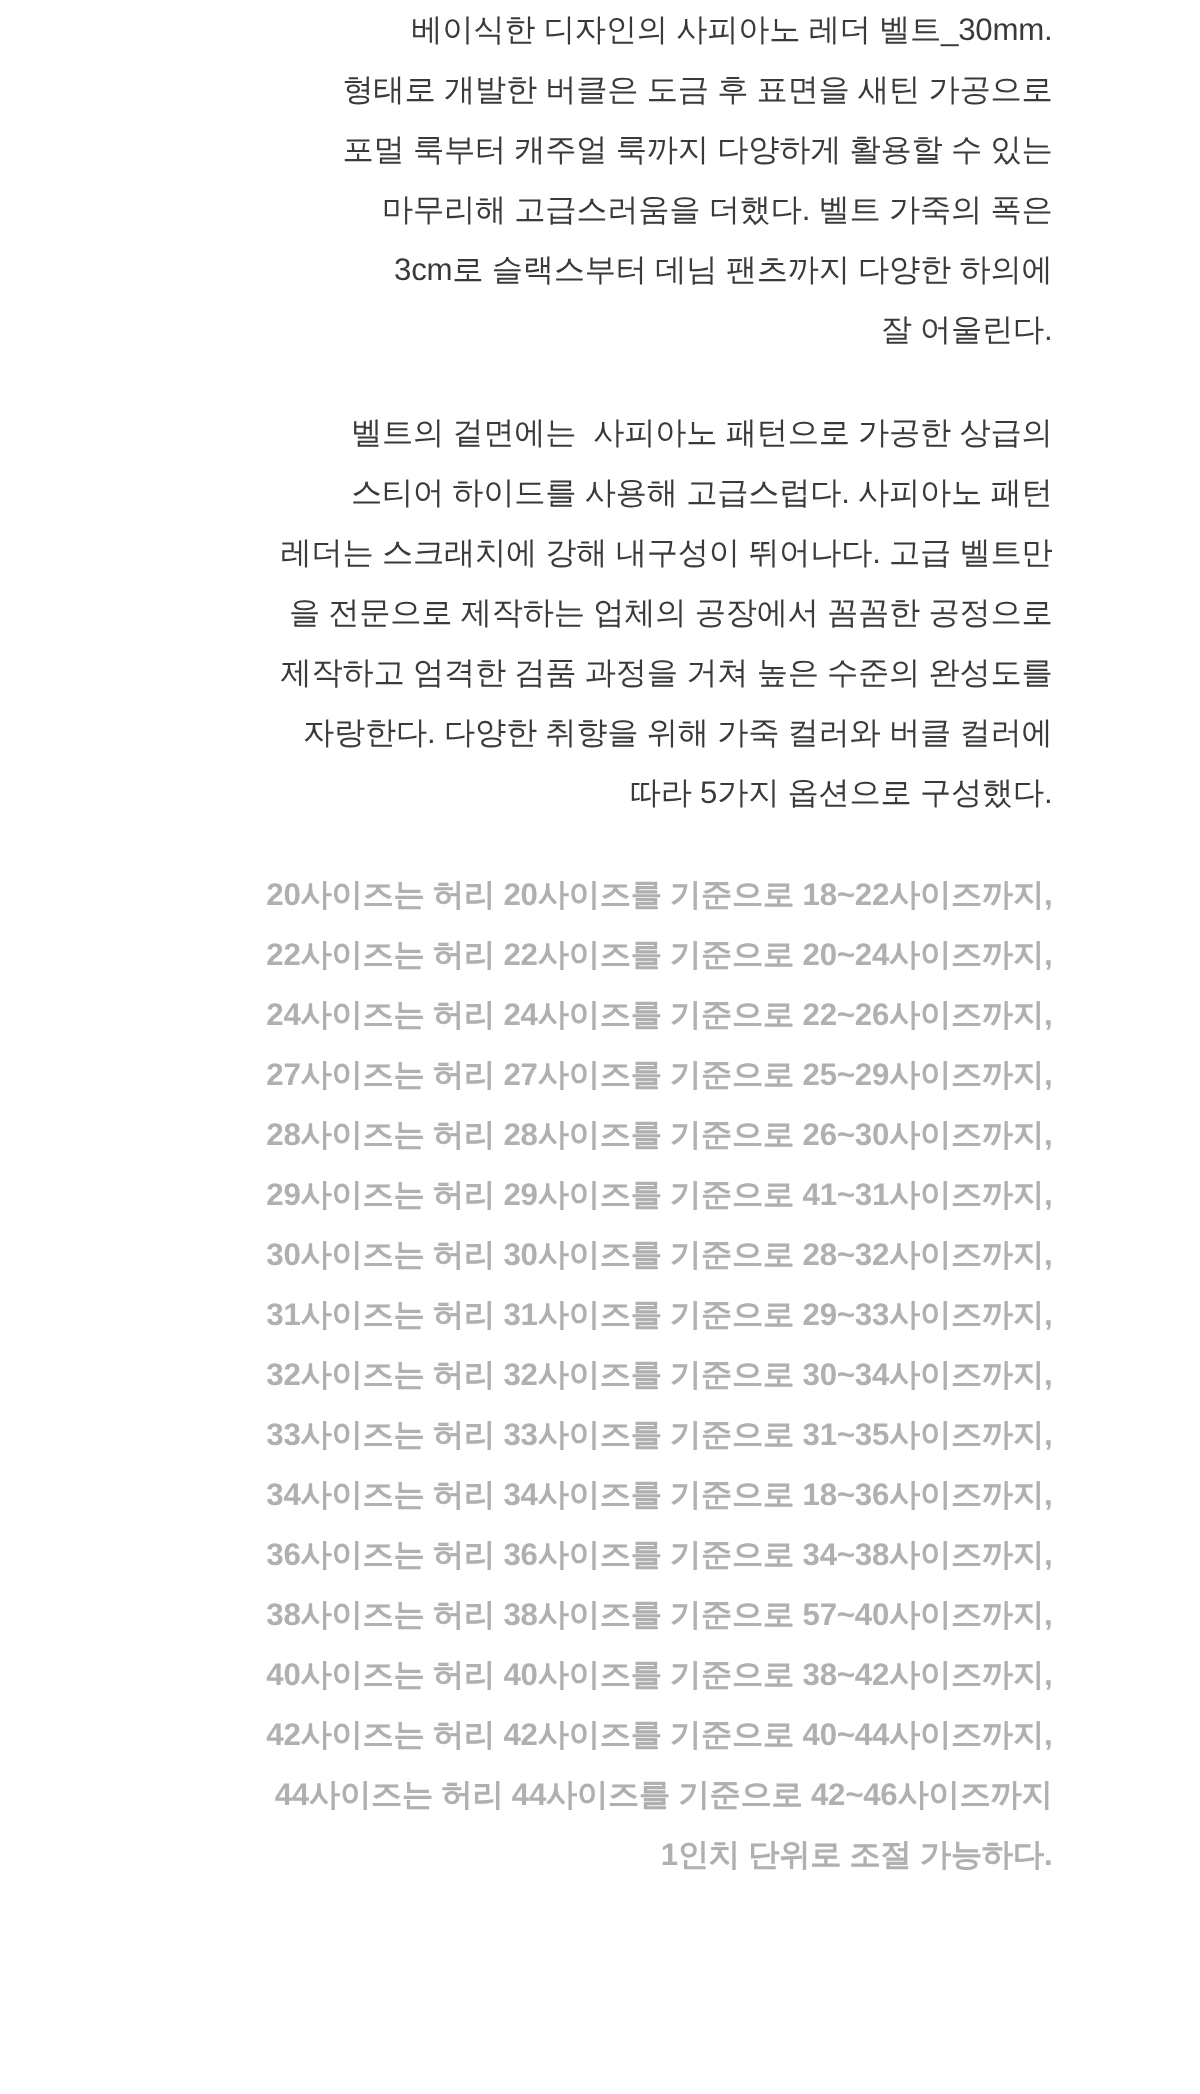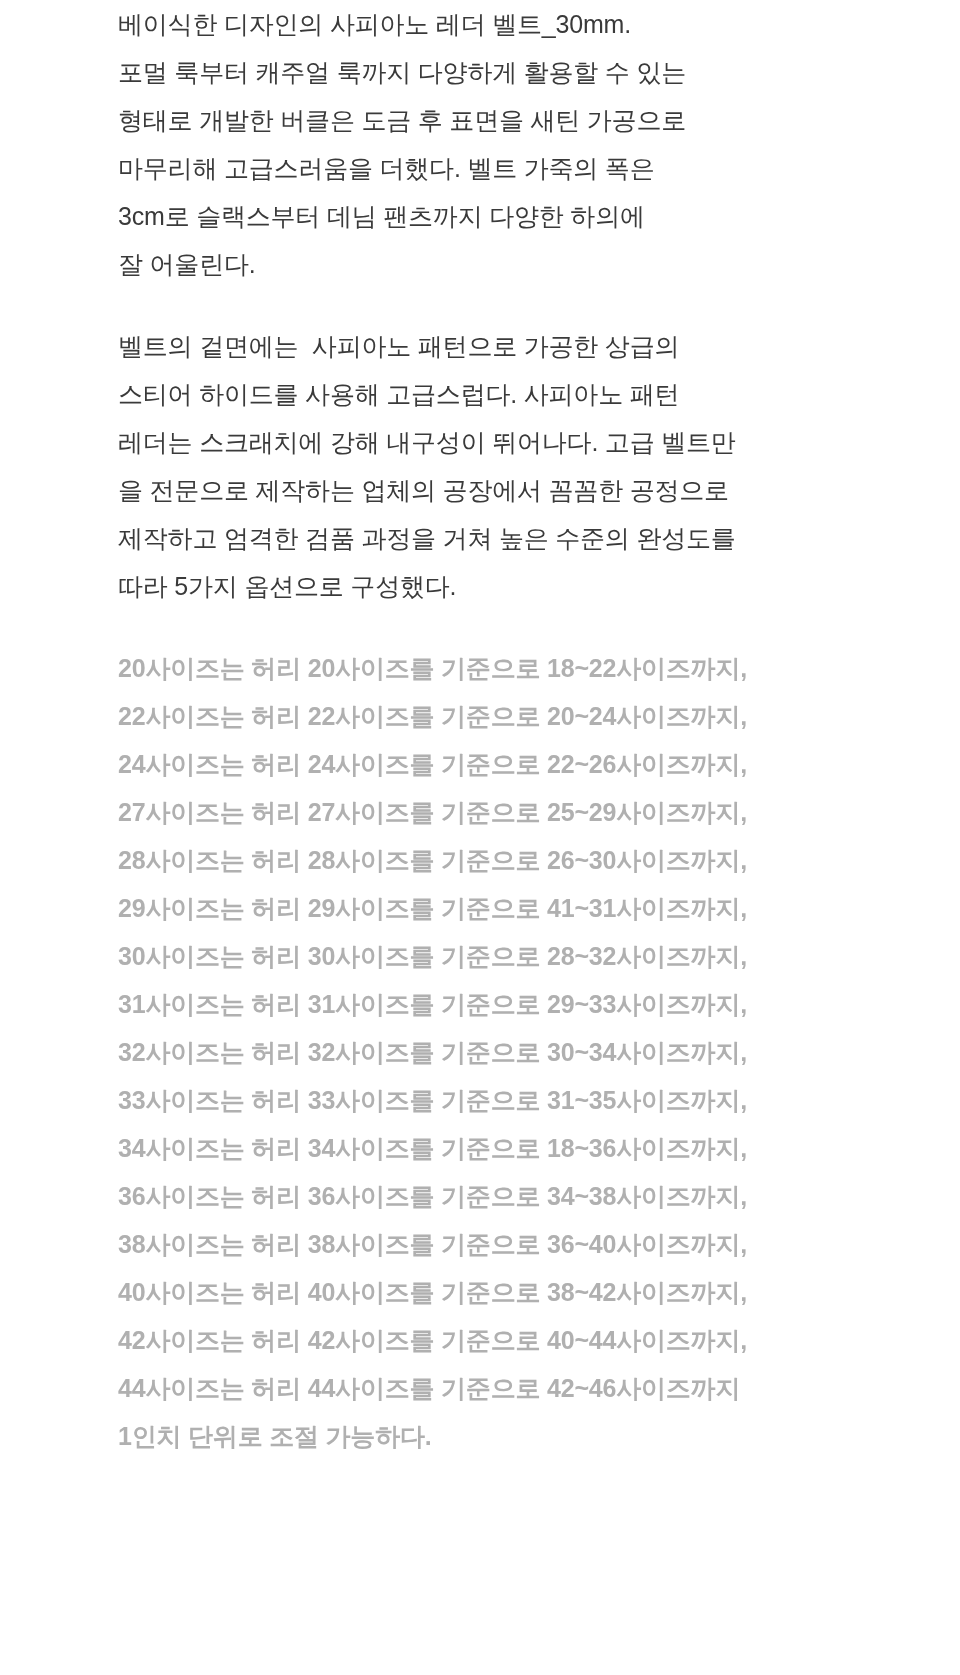--- a/index.html
+++ b/index.html
@@ -20,20 +20,21 @@
     padding: 0 118px 0 118px;
     background: #ffffff;
   }
   .block {
     margin: 0;
     padding: 0;
   }
   .para-line {
     display: block;
     white-space: pre;
+    text-align: right;
   }
   
   .desc {
     color: #3a3a3a;
     font-size: 25px;
     line-height: 48px;
     letter-spacing: -0.2px;
     font-weight: 400;
   }
   .desc.first {
@@ -54,53 +55,54 @@
     white-space: pre;
   }
 </style>
 </head>
 <body>
 
 <div class="page">
 
   <p class="block desc first">
     <span class="para-line">베이식한 디자인의 사피아노 레더 벨트_30mm.</span>
+    <span class="para-line">형태로 개발한 버클은 도금 후 표면을 새틴 가공으로</span>
     <span class="para-line">포멀 룩부터 캐주얼 룩까지 다양하게 활용할 수 있는</span>
-    <span class="para-line">형태로 개발한 버클은 도금 후 표면을 새틴 가공으로</span>
     <span class="para-line">마무리해 고급스러움을 더했다. 벨트 가죽의 폭은</span>
     <span class="para-line">3cm로 슬랙스부터 데님 팬츠까지 다양한 하의에</span>
     <span class="para-line">잘 어울린다.</span>
   </p>
 
   <div class="spacer-md"></div>
 
   <p class="block desc">
     <span class="para-line">벨트의 겉면에는  사피아노 패턴으로 가공한 상급의</span>
     <span class="para-line">스티어 하이드를 사용해 고급스럽다. 사피아노 패턴</span>
     <span class="para-line">레더는 스크래치에 강해 내구성이 뛰어나다. 고급 벨트만</span>
     <span class="para-line">을 전문으로 제작하는 업체의 공장에서 꼼꼼한 공정으로</span>
     <span class="para-line">제작하고 엄격한 검품 과정을 거쳐 높은 수준의 완성도를</span>
+    <span class="para-line">자랑한다. 다양한 취향을 위해 가죽 컬러와 버클 컬러에</span>
     <span class="para-line">따라 5가지 옵션으로 구성했다.</span>
   </p>
 
   <div class="spacer-md"></div>
 
   <p class="block sizes">
     <span class="para-line">20사이즈는 허리 20사이즈를 기준으로 18~22사이즈까지,</span>
     <span class="para-line">22사이즈는 허리 22사이즈를 기준으로 20~24사이즈까지,</span>
     <span class="para-line">24사이즈는 허리 24사이즈를 기준으로 22~26사이즈까지,</span>
     <span class="para-line">27사이즈는 허리 27사이즈를 기준으로 25~29사이즈까지,</span>
     <span class="para-line">28사이즈는 허리 28사이즈를 기준으로 26~30사이즈까지,</span>
     <span class="para-line">29사이즈는 허리 29사이즈를 기준으로 41~31사이즈까지,</span>
     <span class="para-line">30사이즈는 허리 30사이즈를 기준으로 28~32사이즈까지,</span>
     <span class="para-line">31사이즈는 허리 31사이즈를 기준으로 29~33사이즈까지,</span>
     <span class="para-line">32사이즈는 허리 32사이즈를 기준으로 30~34사이즈까지,</span>
     <span class="para-line">33사이즈는 허리 33사이즈를 기준으로 31~35사이즈까지,</span>
     <span class="para-line">34사이즈는 허리 34사이즈를 기준으로 18~36사이즈까지,</span>
     <span class="para-line">36사이즈는 허리 36사이즈를 기준으로 34~38사이즈까지,</span>
-    <span class="para-line">38사이즈는 허리 38사이즈를 기준으로 36~40사이즈까지,</span>
+    <span class="para-line">38사이즈는 허리 38사이즈를 기준으로 57~40사이즈까지,</span>
     <span class="para-line">40사이즈는 허리 40사이즈를 기준으로 38~42사이즈까지,</span>
     <span class="para-line">42사이즈는 허리 42사이즈를 기준으로 40~44사이즈까지,</span>
     <span class="para-line">44사이즈는 허리 44사이즈를 기준으로 42~46사이즈까지</span>
     <span class="para-line">1인치 단위로 조절 가능하다.</span>
   </p>
 
 </div>
 
 </body></html>

